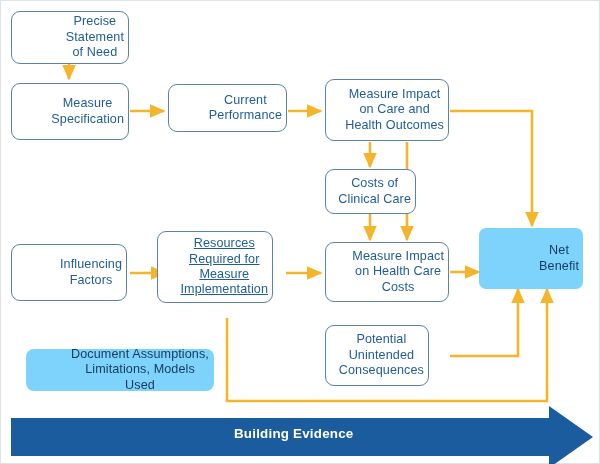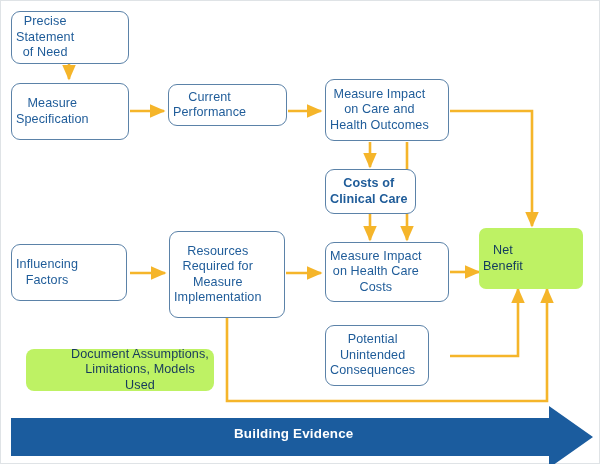--- a/index.html
+++ b/index.html
@@ -17,36 +17,36 @@
     background:#ffffff;
   }
   svg#wires{
     position:absolute;left:0;top:0;
     width:600px;height:464px;
     pointer-events:none;
   }
   .node{
     position:absolute;
     box-sizing:border-box;
-    display:flex;align-items:center;justify-content:flex-start;
+    display:flex;align-items:center;justify-content:flex-end;
     text-align:center;
     border:1.4px solid #5b82a8;
     border-radius:9px;
     background:#ffffff;
     color:#1f5c99;
     font-size:12.6px;
     line-height:15.4px;
     letter-spacing:.1px;
     padding:2px 4px;
     z-index:3;
   }
   .node span{display:block;white-space:pre-line;}
   .node.accent{
     border:none;
-    background:#bef264;
+    background:#7dd3fc;
     color:#123a5e;
     border-radius:7px;
   }
   .node.accent.note{
     color:#16395c;
     font-size:12.6px;
     border-radius:8px;
     padding-left:44px;
   }
   #banner{
@@ -106,42 +106,42 @@
     <span>Precise
 Statement
 of Need</span>
   </div>
 
   <div class="node" style="left:10px;top:82px;width:118px;height:57px;">
     <span>Measure
 Specification</span>
   </div>
 
-  <div class="node" style="left:167px;top:83px;width:119px;height:42px;">
+  <div class="node" style="left:167px;top:83px;width:119px;height:48px;">
     <span>Current
 Performance</span>
   </div>
 
   <div class="node" style="left:324px;top:78px;width:124px;height:62px;">
     <span>Measure Impact
 on Care and
 Health Outcomes</span>
   </div>
 
-  <div class="node" style="left:324px;top:168px;width:91px;height:45px;font-weight:bold;">
+  <div class="node" style="left:324px;top:168px;width:91px;height:45px;">
     <span>Costs of
 Clinical Care</span>
   </div>
 
   <div class="node" style="left:10px;top:243px;width:116px;height:57px;">
     <span>Influencing
 Factors</span>
   </div>
 
-  <div class="node" style="left:168px;top:230px;width:116px;height:87px;">
+  <div class="node" style="left:156px;top:230px;width:116px;height:72px;text-decoration:underline;">
     <span>Resources
 Required for
 Measure
 Implementation</span>
   </div>
 
   <div class="node" style="left:324px;top:241px;width:124px;height:60px;">
     <span>Measure Impact
 on Health Care
 Costs</span>

